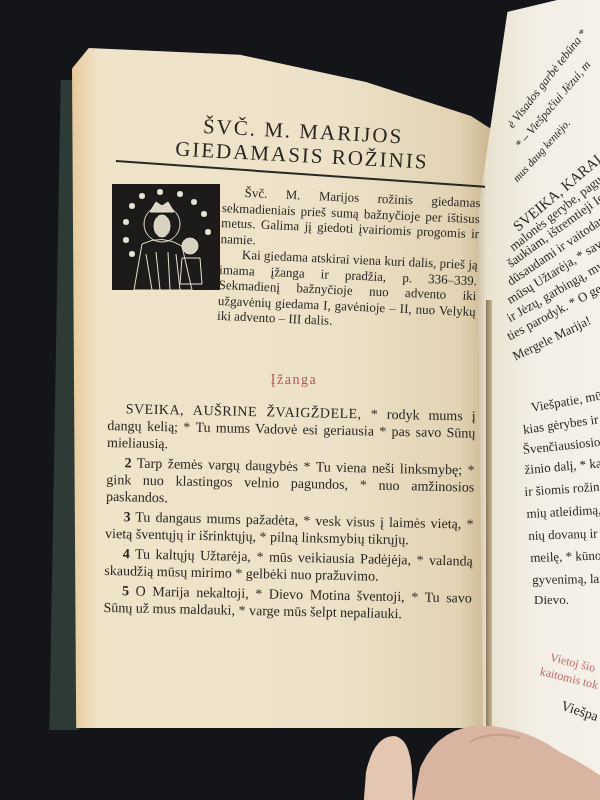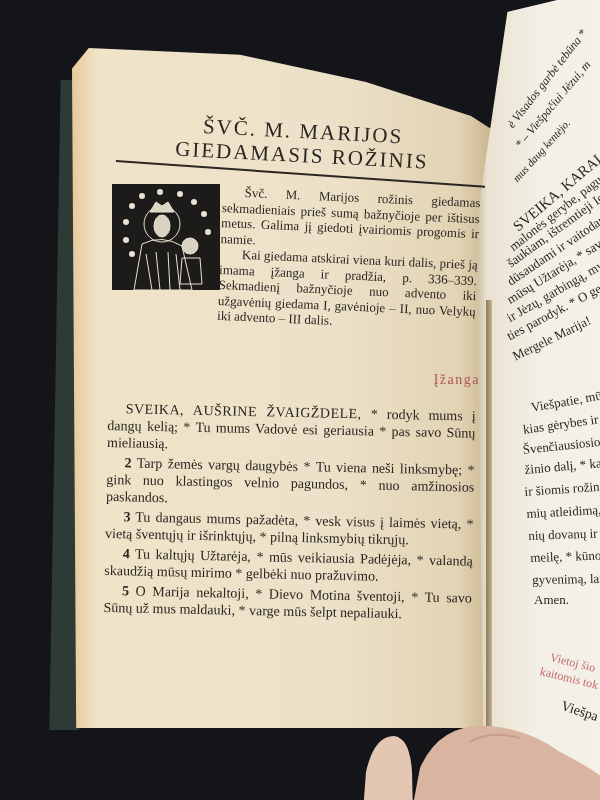--- a/index.html
+++ b/index.html
@@ -10,21 +10,21 @@
     box-shadow:0 0 8px rgba(0,0,0,.6);}
   .right-page{position:absolute;left:470px;top:-20px;width:170px;height:800px;background:linear-gradient(90deg,#b9a783 0%,#e9e2d0 10%,#f3efe6 40%,#f5f2ea 100%);
     clip-path:polygon(22% 4%, 100% 0%, 100% 100%, 8% 100%, 4% 30%);}
   .gutter{position:absolute;left:486px;top:300px;width:6px;height:430px;background:linear-gradient(90deg,#8a7a5e,#c7b48f);}
   .content{position:absolute;left:108px;top:110px;width:372px;color:#2a2622;}
   .title{text-align:center;font-size:21px;letter-spacing:2px;line-height:24px;margin-left:20px;transform:rotate(3deg);transform-origin:left top;}
   .rule{height:2px;background:#2a2622;margin:2px 0 0 8px;width:370px;transform:rotate(4deg);transform-origin:left top;}
   .icon-box{position:absolute;left:4px;top:74px;width:108px;height:106px;background:#1c1b1a;overflow:hidden;}
   .intro{position:absolute;left:115px;top:74px;width:258px;font-size:13px;line-height:15.5px;transform:rotate(2.5deg);transform-origin:left top;text-align:justify;}
   .intro p{margin:0;text-indent:22px;}
-  .section-head{position:absolute;left:0;top:262px;width:372px;text-align:right;color:#b0555a;font-size:14px;letter-spacing:1.5px;}
+  .section-head{position:absolute;left:0;top:262px;width:372px;text-align:center;color:#b0555a;font-size:14px;letter-spacing:1.5px;}
   .body{position:absolute;left:0;top:290px;width:368px;font-size:14px;line-height:17px;transform:rotate(1.2deg);transform-origin:left top;text-align:justify;}
   .body p{margin:0 0 3px 0;text-indent:18px;}
   .caps{letter-spacing:.5px;}
   .num{font-weight:bold;}
   .rtext{position:absolute;left:490px;top:0;width:130px;font-size:13px;color:#2a2622;}
   .rtext .rot{position:absolute;transform-origin:left top;white-space:nowrap;}
   .rtext .red{color:#c56a6a;}
   .hand{position:absolute;left:360px;top:712px;width:260px;height:140px;}
 </style>
 </head>
@@ -100,21 +100,21 @@
 
   <div class="rot" style="left:40px;top:400px;transform:rotate(-10deg)">Viešpatie, mūsų</div>
   <div class="rot" style="left:32px;top:422px;transform:rotate(-8deg)">kias gėrybes ir do</div>
   <div class="rot" style="left:32px;top:442px;transform:rotate(-6deg)">Švenčiausiosios Ta</div>
   <div class="rot" style="left:34px;top:462px;transform:rotate(-5deg)">žinio dalį, * kad t</div>
   <div class="rot" style="left:34px;top:484px;transform:rotate(-4deg)">ir šiomis rožinio</div>
   <div class="rot" style="left:36px;top:506px;transform:rotate(-3deg)">mių atleidimą, T</div>
   <div class="rot" style="left:38px;top:528px;transform:rotate(-2deg)">nių dovanų ir do</div>
   <div class="rot" style="left:40px;top:550px;transform:rotate(-2deg)">meilę, * kūno s</div>
   <div class="rot" style="left:42px;top:572px;transform:rotate(-1deg)">gyvenimą, lain</div>
-  <div class="rot" style="left:44px;top:592px;transform:rotate(0deg)">Amen.</div>
+  <div class="rot" style="left:44px;top:592px;transform:rotate(0deg)">Dievo.</div>
 
   <div class="rot red" style="left:62px;top:650px;transform:rotate(14deg);font-size:12px">Vietoj šio</div>
   <div class="rot red" style="left:52px;top:664px;transform:rotate(14deg);font-size:12px">kaitomis tok</div>
   <div class="rot" style="left:74px;top:698px;transform:rotate(18deg);font-size:14px">Viešpa</div>
 </div>
 
 <svg class="hand" viewBox="0 0 260 140">
   <path d="M0 140 L6 60 Q14 24 34 24 Q50 26 52 60 L54 140 Z" fill="#e4c7b3"></path>
   <path d="M44 140 L60 56 Q80 10 130 14 Q170 18 200 40 Q240 60 260 80 L260 140 Z" fill="#d9b4a1"></path>
   <path d="M110 30 Q130 18 160 26" stroke="#c79e8b" stroke-width="2" fill="none"></path>

